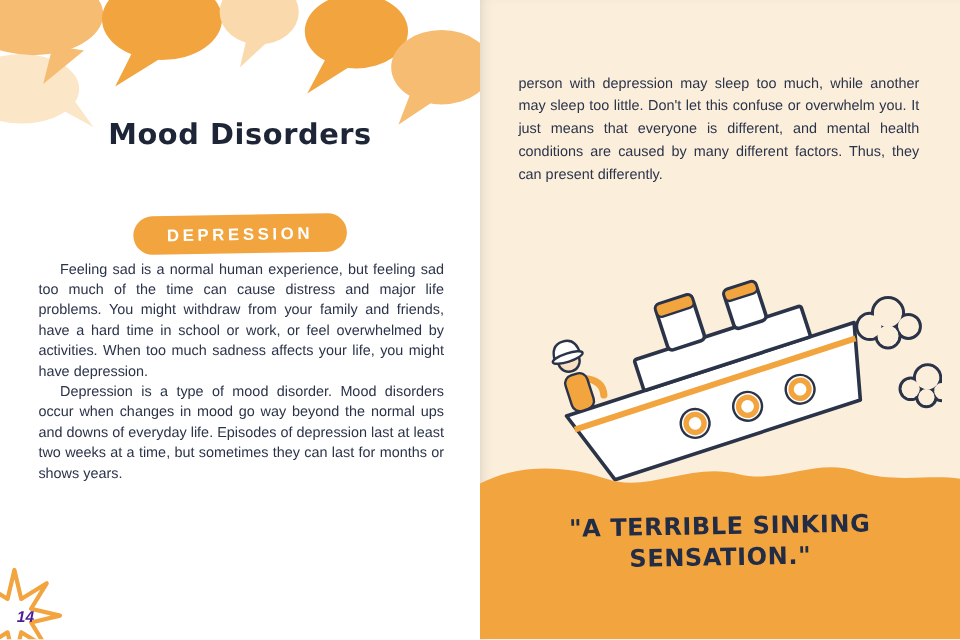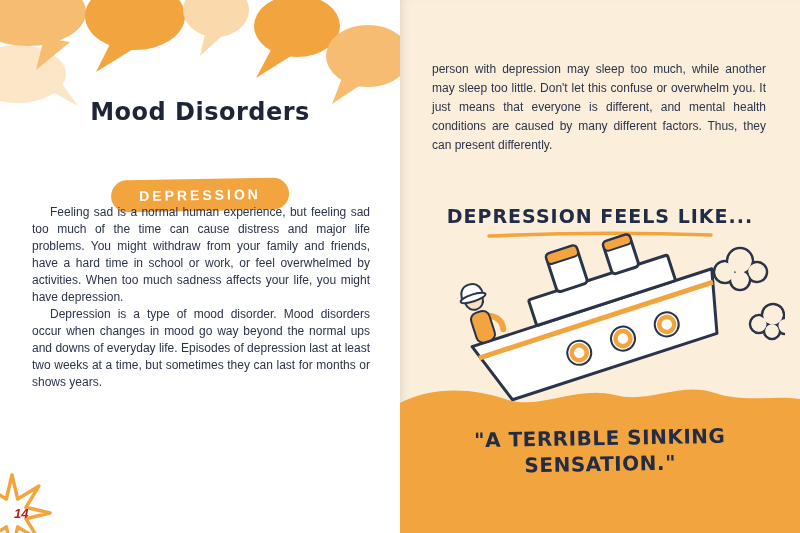--- a/index.html
+++ b/index.html
@@ -11,25 +11,25 @@
   .page.right { background:#FBEFDC; box-shadow: inset 8px 0 12px -9px rgba(0,0,0,0.18); }
 
   
   .bubbles { position:absolute; top:0; left:0; }
   .page-title { position:absolute; top:98px; left:0; width:100%; text-align:center;
                 font-family:"DejaVu Sans", sans-serif; font-weight:bold; font-size:24px;
                 color:#1e2536; letter-spacing:0.5px; }
   .badge { position:absolute; top:179px; left:50%; transform:translateX(-50%) rotate(-1deg);
            background:#F2A43F; color:#ffffff; font-weight:bold; font-size:14px;
            letter-spacing:3px; padding:8px 28px; border-radius:18px; }
-  .body-text { position:absolute; top:204px; left:32px; right:30px;
+  .body-text { position:absolute; top:216px; left:32px; right:30px;
                font-size:12px; line-height:17px; color:#2b3349; text-align:justify; }
   .body-text p { text-indent:18px; }
   .page-num { position:absolute; left:14px; bottom:12px; font-weight:bold;
-              font-size:13px; color:#b91c1c; font-style:italic; }
+              font-size:13px; color:#4c1d95; font-style:italic; }
   .starburst { position:absolute; left:-26px; bottom:-22px; }
 
   
   .right-par { position:absolute; top:60px; left:32px; right:34px;
                font-size:12px; line-height:19px; color:#2b3349; text-align:justify; }
   .feels-heading { position:absolute; top:205px; left:0; width:100%; text-align:center; }
   .feels-heading .txt { display:block; font-family:"DejaVu Sans", sans-serif; font-weight:bold;
                         font-size:19px; letter-spacing:1px; color:#232c45; }
   .feels-heading svg { display:block; margin:3px auto 0; }
   .ship { position:absolute; top:230px; left:25px; }
@@ -79,26 +79,20 @@
       <polygon points="76,42 51.9,47.7 64.9,68.9 43.7,55.9 38,80 32.3,55.9 11.1,68.9 24.1,47.7 0,42 24.1,36.3 11.1,15.1 32.3,28.1 38,4 43.7,28.1 64.9,15.1 51.9,36.3" fill="#ffffff" stroke="#F2A43F" stroke-width="3.5" stroke-linejoin="round"></polygon>
     </svg>
 
     <div class="page-num">14</div>
   </div>
 
   <div class="page right">
 
     <p class="right-par">person with depression may sleep too much, while another may sleep too little. Don't let this confuse or overwhelm you. It just means that everyone is different, and mental health conditions are caused by many different factors. Thus, they can present differently.</p>
 
-    <div class="feels-heading">
-      <span class="txt">DEPRESSION FEELS LIKE...</span>
-      <svg width="230" height="9" viewBox="0 0 230 9" aria-hidden="true">
-        <path d="M4,6 Q115,1 226,5" fill="none" stroke="#F2A43F" stroke-width="3.5" stroke-linecap="round"></path>
-      </svg>
-    </div>
 
     <svg class="ship" width="360" height="190" viewBox="0 0 360 190" aria-hidden="true">
       <g transform="rotate(-18 180 105)">
 
         <path d="M50,75 L302,75 L287,138 L72,138 Z" fill="#ffffff" stroke="#2B3349" stroke-width="3" stroke-linejoin="round"></path>
 
         <path d="M53,88 L299,88" stroke="#F2A43F" stroke-width="5" fill="none"></path>
 
         <g>
           <circle cx="150" cy="114" r="12" fill="#ffffff" stroke="#2B3349" stroke-width="2"></circle>

